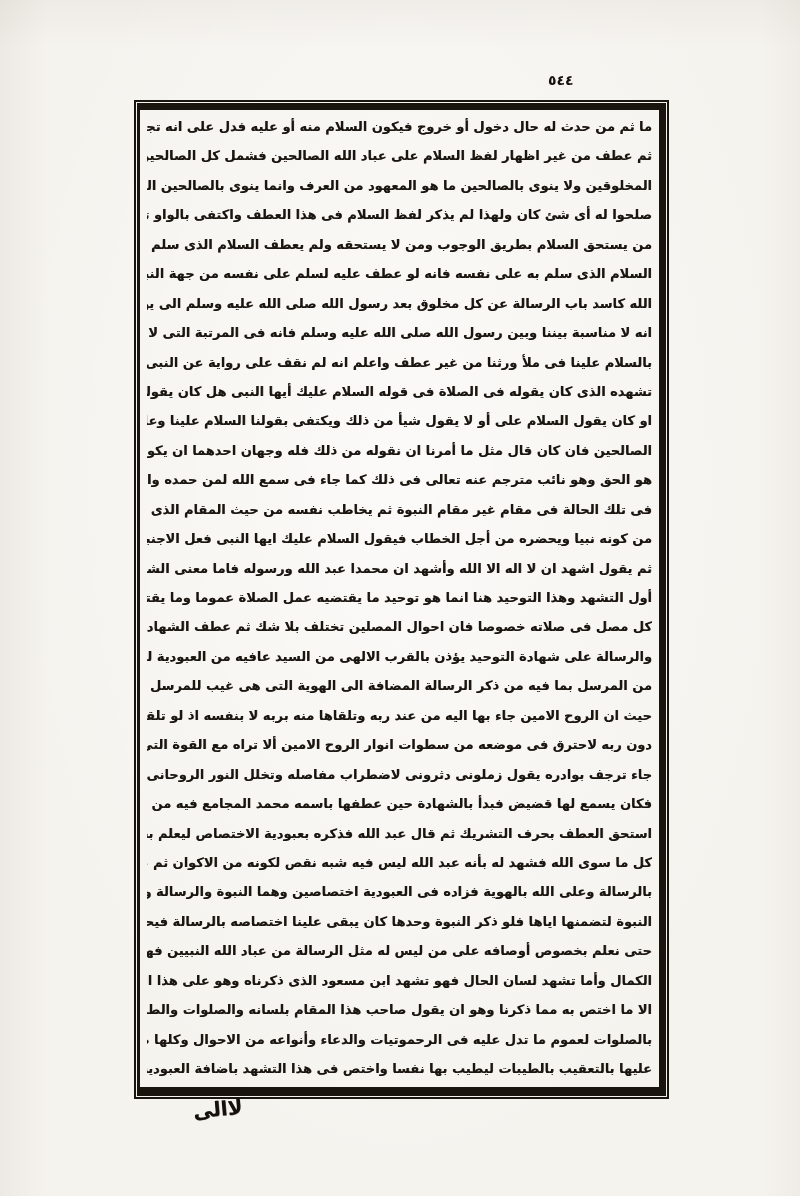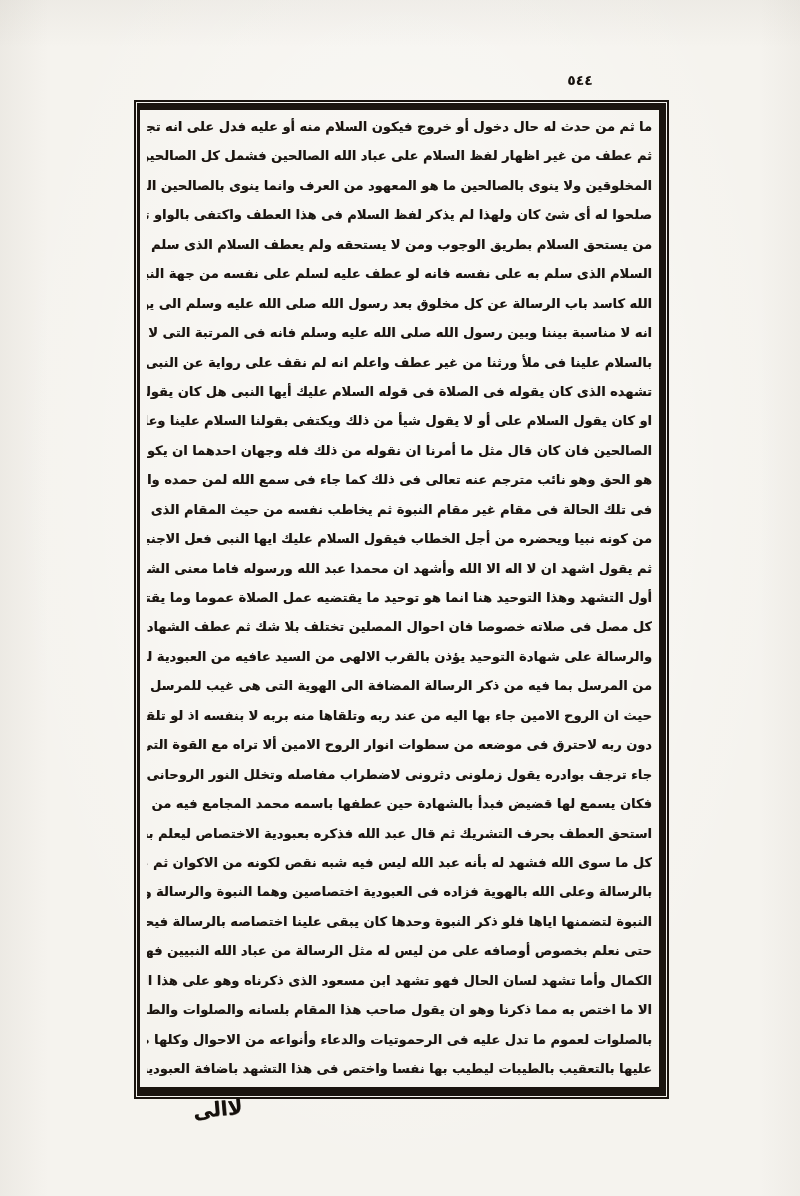--- a/index.html
+++ b/index.html
@@ -17,21 +17,21 @@
     color: #1b1510;
     overflow: hidden;
   }
 
   
   .page-number {
     position: absolute;
     top: 72px;
     left: 548px;
     width: 64px;
-    text-align: center;
+    text-align: left;
     font-size: 14px;
     font-weight: bold;
     letter-spacing: 5px;
     color: #15100c;
   }
 
   
   .frame-outer {
     position: absolute;
     left: 134px;

